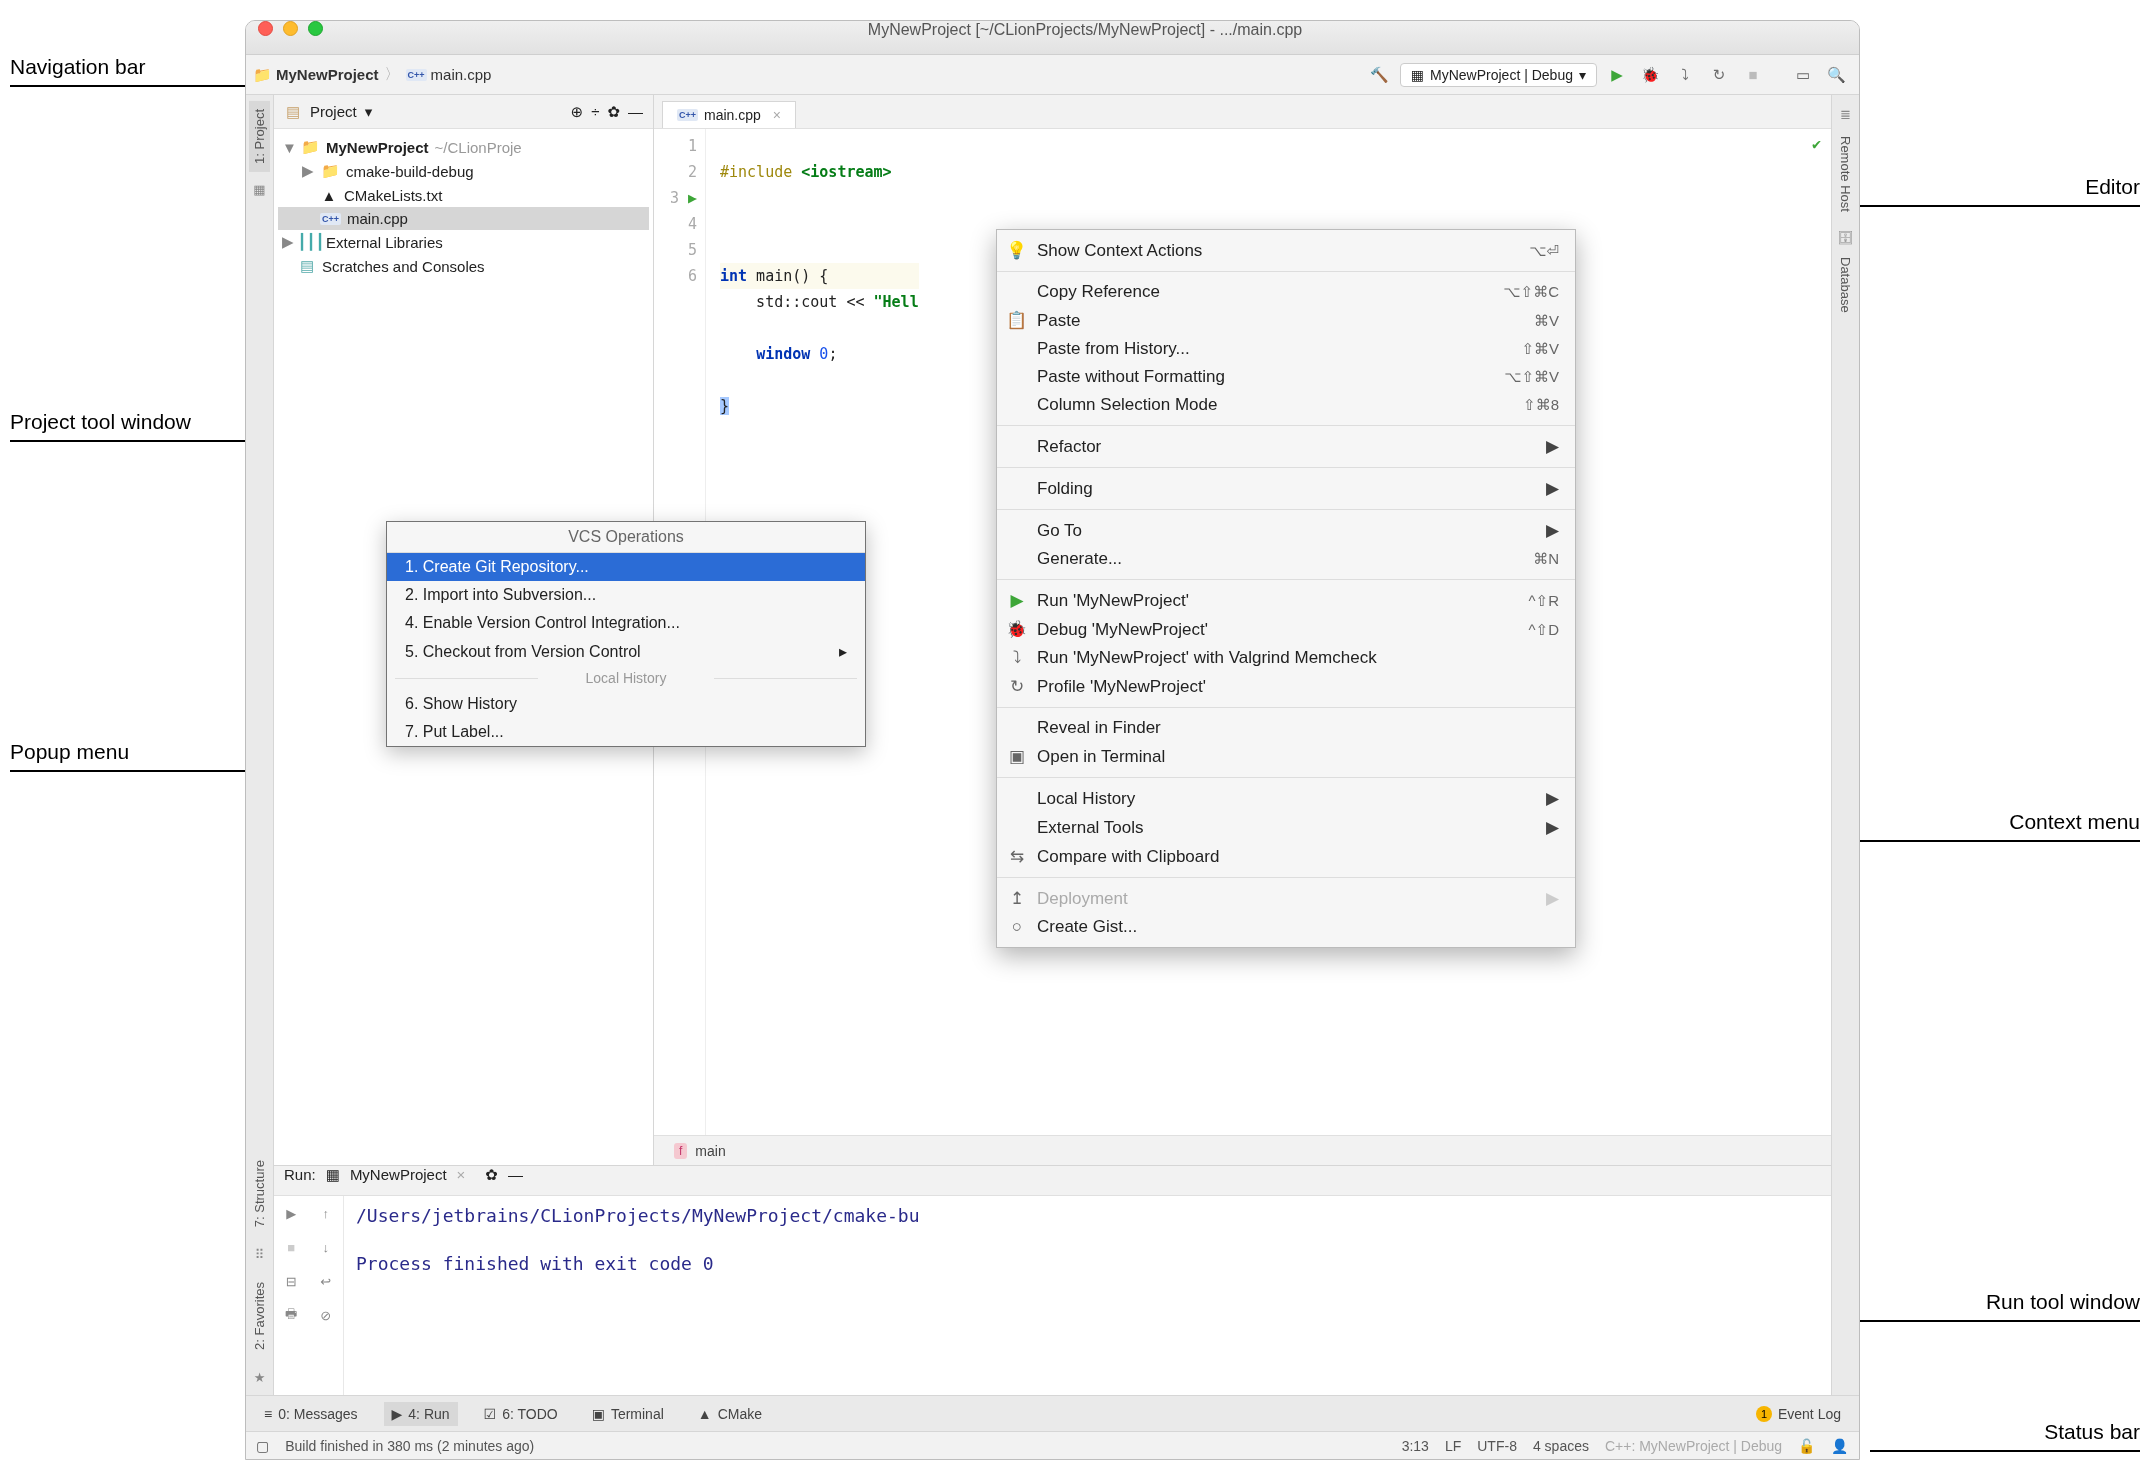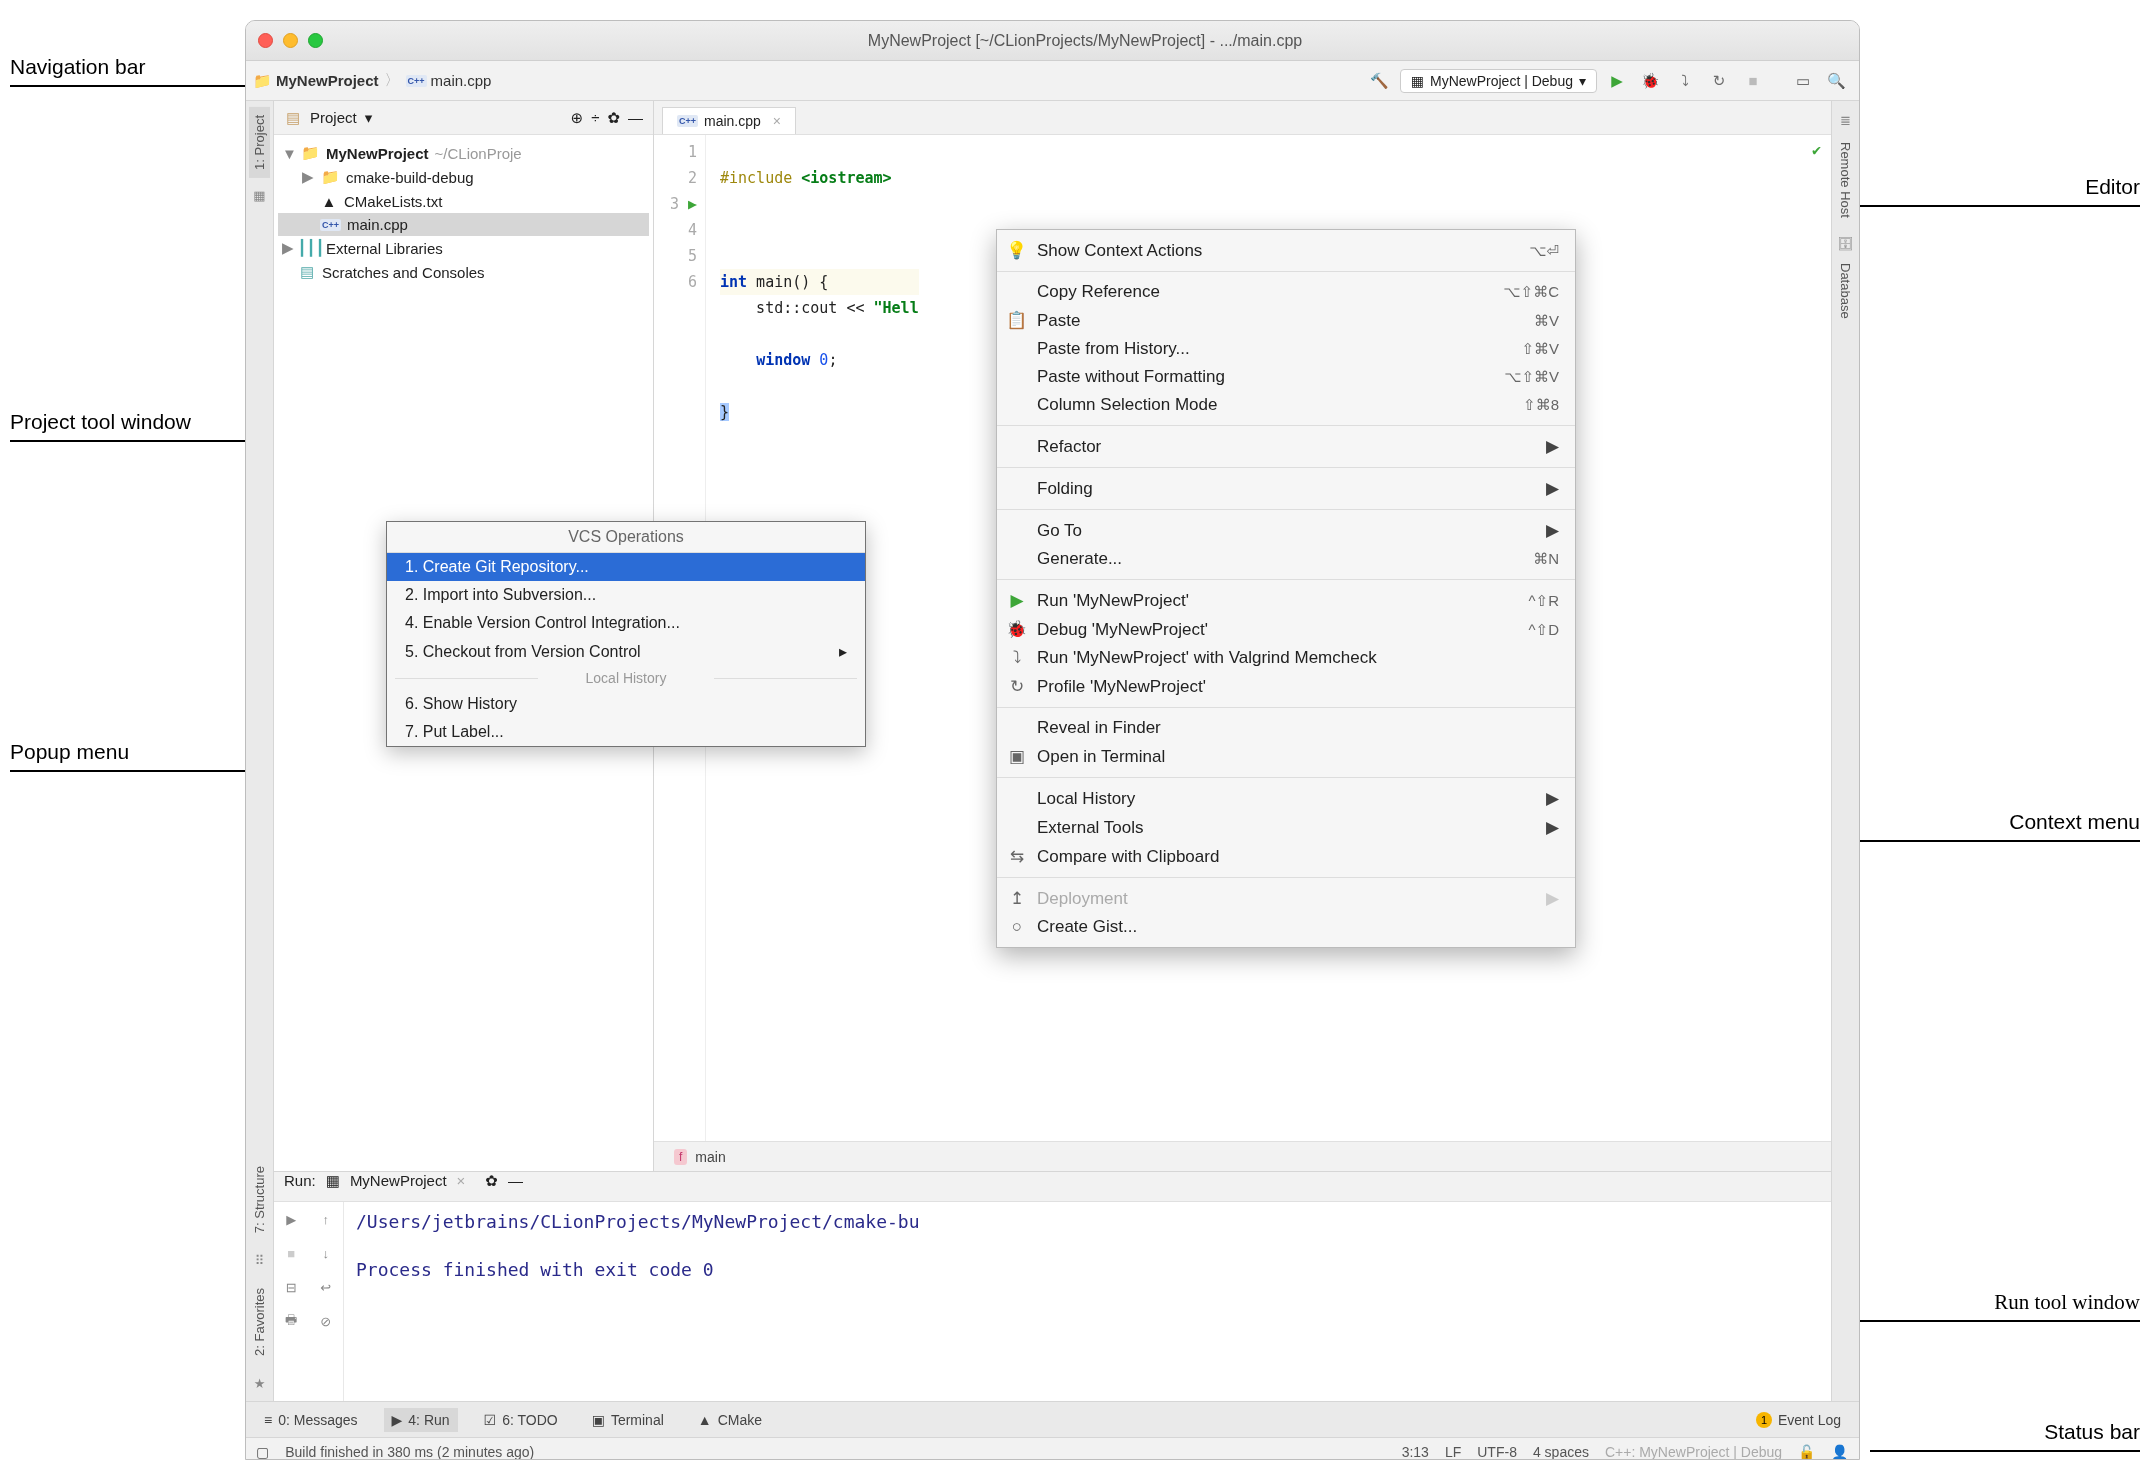--- a/index.html
+++ b/index.html
@@ -31,25 +31,25 @@
   top: 20px;
   width: 1615px;
   height: 1440px;
   background: #f2f2f2;
   border: 1px solid #bdbdbd;
   border-radius: 10px 10px 0 0;
   overflow: hidden;
 }
 
 .titlebar {
-  height: 40px;
+  height: 34px;
   background: linear-gradient(#efefef,#e2e2e2);
   border-bottom: 1px solid #cfcfcf;
   display: flex;
-  align-items: center;
+  align-items: flex-start;
   padding: 0 12px;
   position: relative;
 }
 .traffic { display: flex; gap: 10px; }
 .traffic span { width: 15px; height: 15px; border-radius: 50%; display: inline-block; }
 .tl-close { background: #ff5f57; border: 1px solid #e24b41; }
 .tl-min { background: #febc2e; border: 1px solid #e1a123; }
 .tl-max { background: #28c840; border: 1px solid #1fa530; }
 .titlebar-title { flex: 1; text-align: center; color: #555; font-size: 16px; }
 
@@ -202,21 +202,21 @@
 
 <div class="annotation" style="left:10px; top:740px;">Popup menu</div>
 <div class="arrow-line" style="left:10px; top:770px; width:380px;"></div>
 
 <div class="annotation" style="right:10px; top:175px;">Editor</div>
 <div class="arrow-line" style="right:10px; top:205px; width:520px;"></div>
 
 <div class="annotation" style="right:10px; top:810px;">Context menu</div>
 <div class="arrow-line" style="right:10px; top:840px; width:350px;"></div>
 
-<div class="annotation" style="right:10px; top:1290px;font-family:Liberation Serif, serif;">Run tool window</div>
+<div class="annotation" style="right:10px; top:1290px;">Run tool window</div>
 <div class="arrow-line" style="right:10px; top:1320px; width:390px;"></div>
 
 <div class="annotation" style="right:10px; top:1420px;">Status bar</div>
 <div class="arrow-line" style="right:10px; top:1450px; width:270px;"></div>
 
 <div class="ide-window">
 
   <div class="titlebar">
     <div class="traffic">
       <span class="tl-close"></span>

